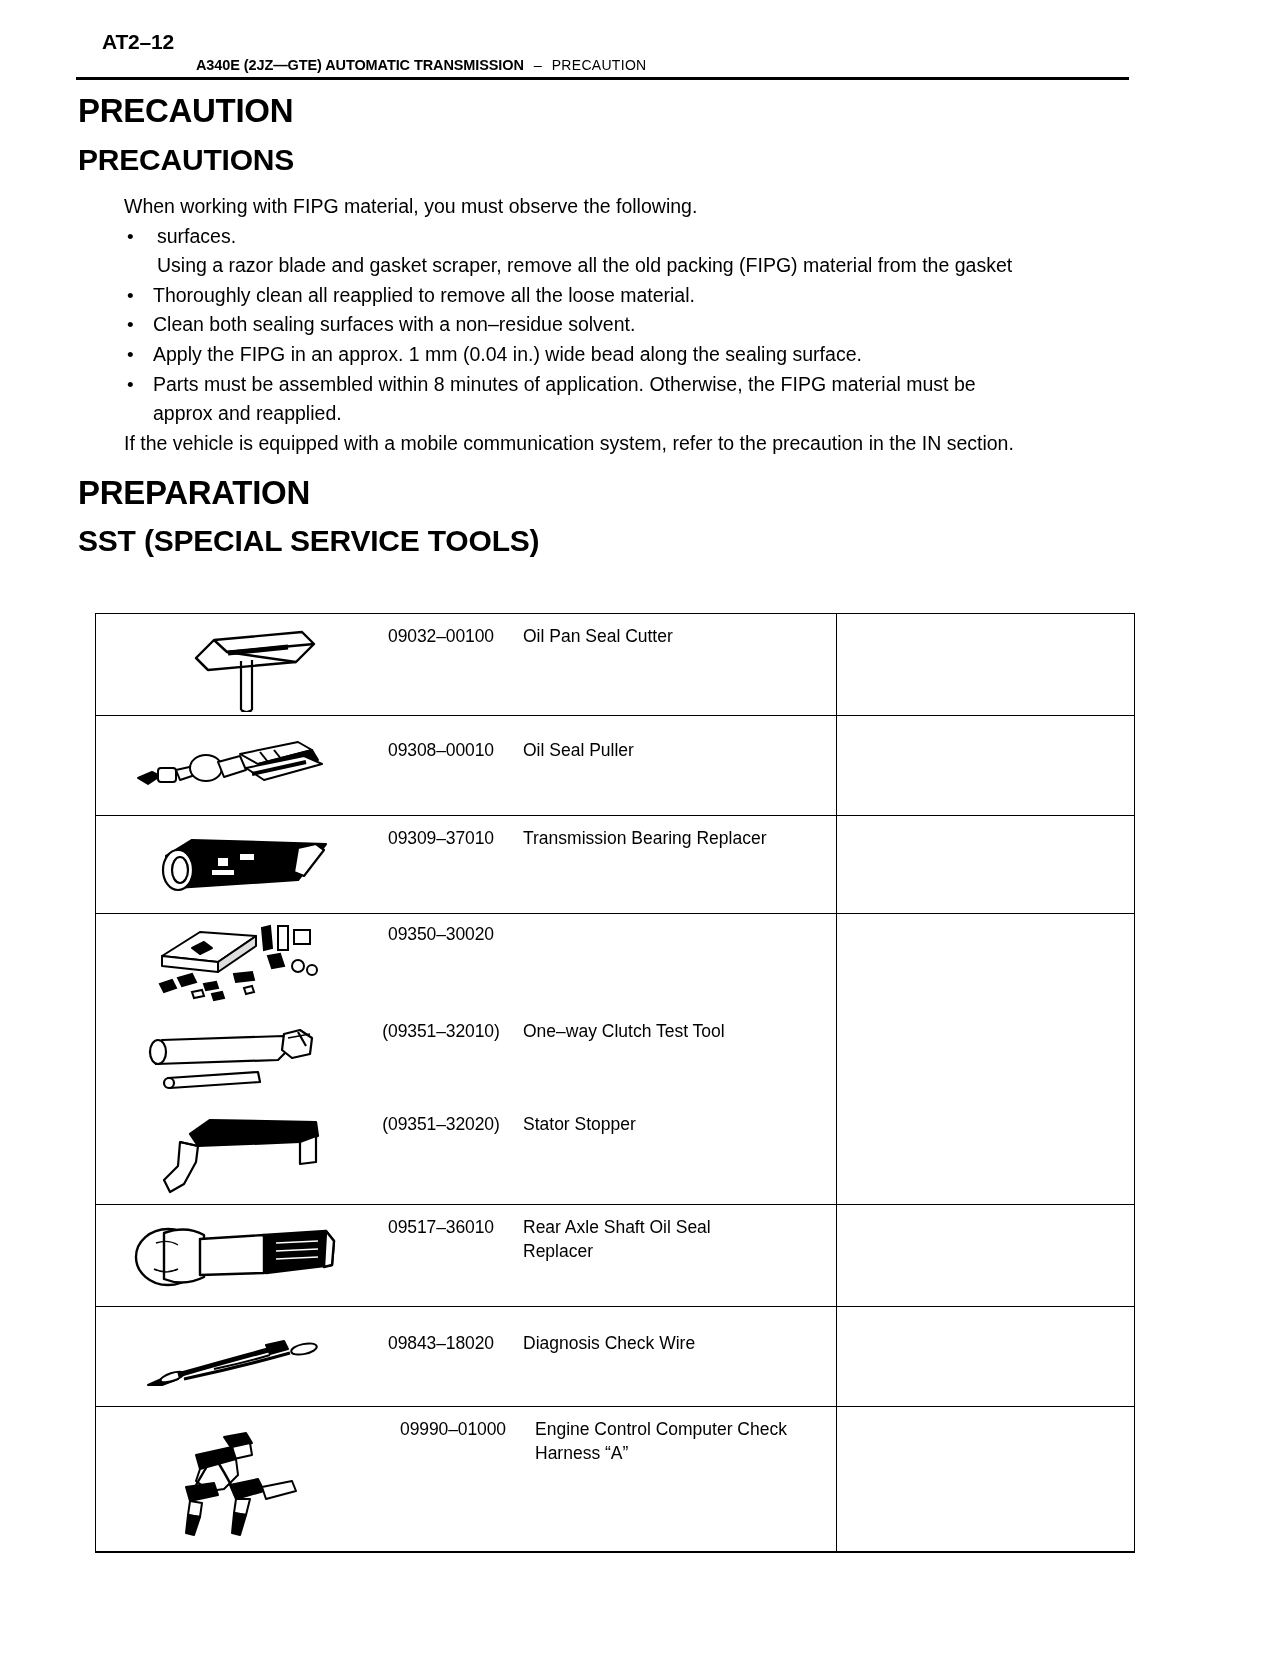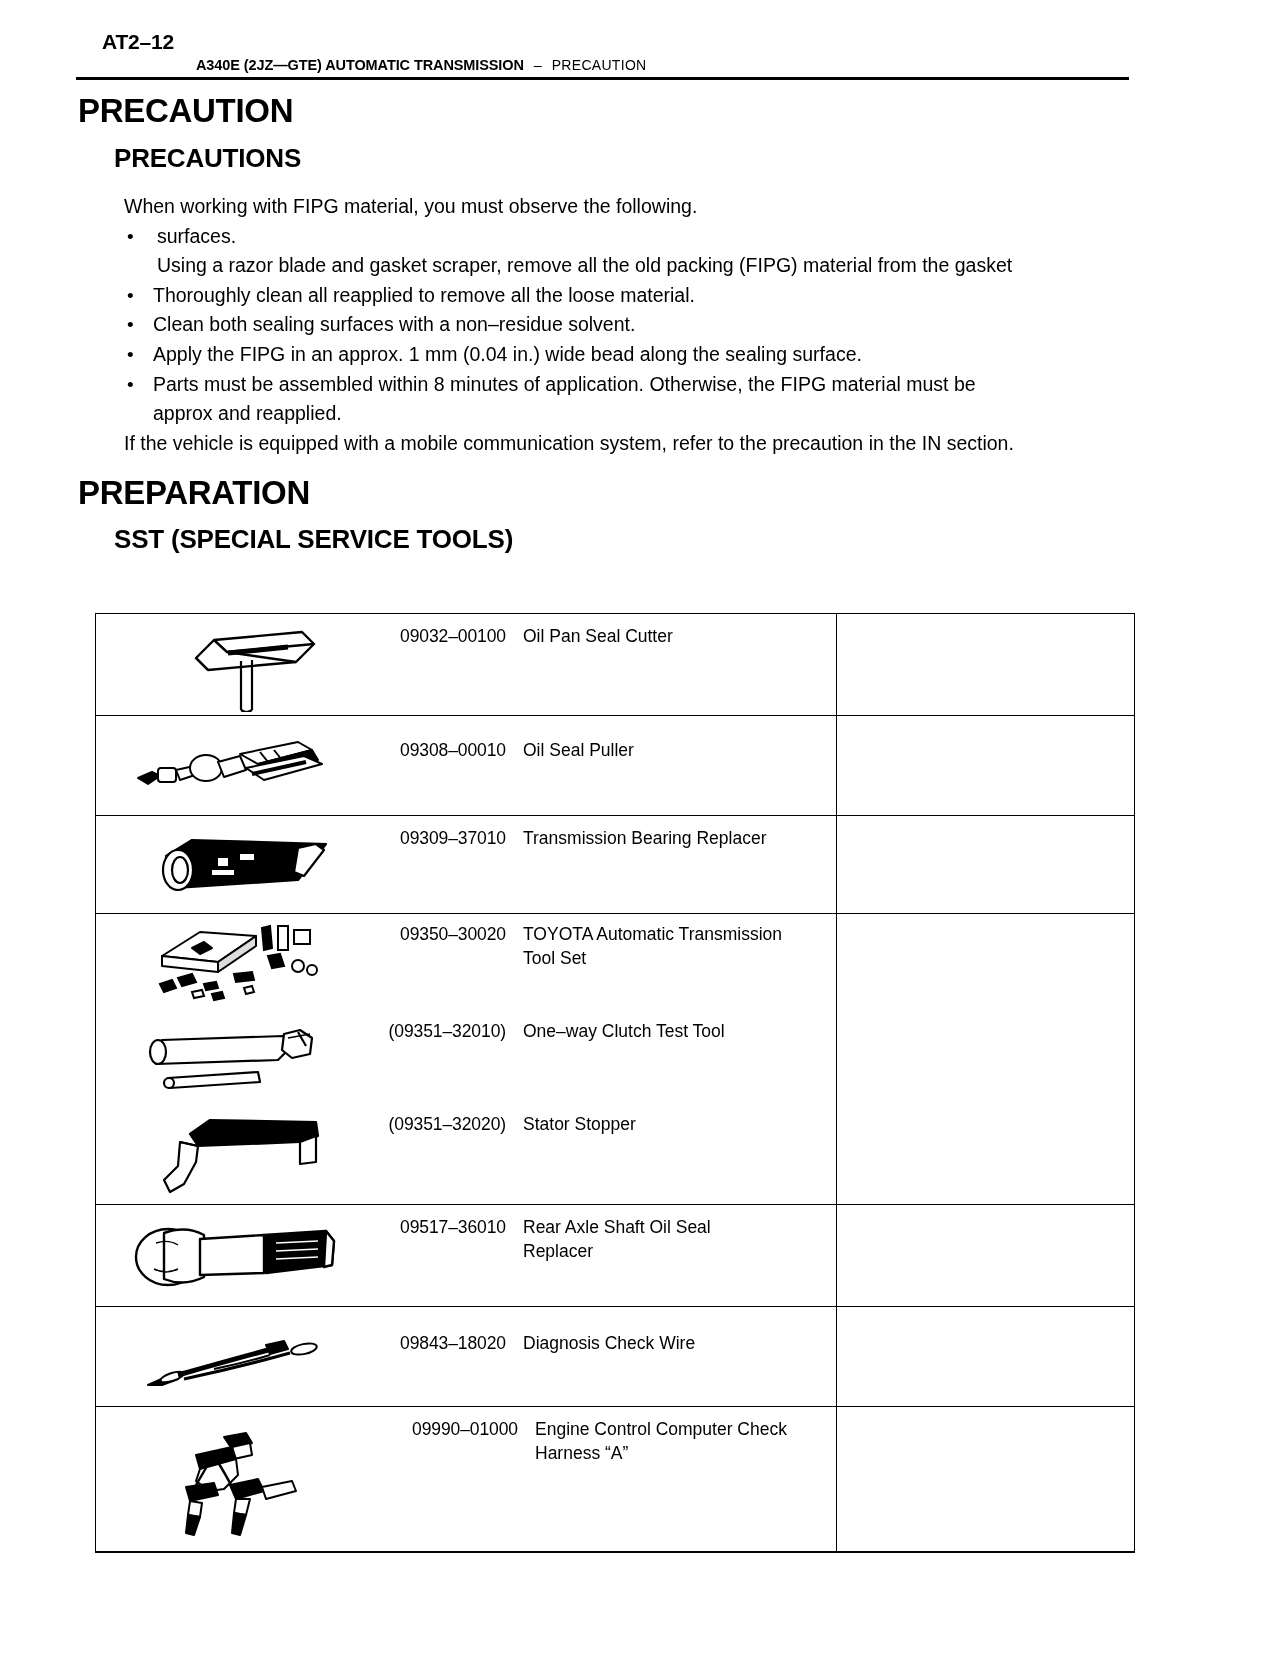--- a/index.html
+++ b/index.html
@@ -63,24 +63,23 @@
   .h1 {
     position: absolute;
     left: 78px;
     font-size: 33px;
     font-weight: bold;
     letter-spacing: -0.3px;
   }
   .h2 {
     position: absolute;
     left: 78px;
-    font-size: 26px;
+    font-size: 30px;
     font-weight: bold;
     letter-spacing: -0.2px;
-    margin-left: 36px;
   }
   #precaution-h1 { top: 92px; }
   #precautions-h2 { top: 143px; }
   #preparation-h1 { top: 474px; }
   #sst-h2 { top: 524px; }
 
   
   .body-block {
     position: absolute;
     left: 124px;
@@ -147,21 +146,21 @@
   }
   .entry-line {
     position: absolute;
     display: flex;
     white-space: nowrap;
     font-size: 17.5px;
     line-height: 24px;
   }
   .entry-code {
     width: 130px;
-    text-align: right;
+    text-align: center;
     letter-spacing: -0.1px;
   }
   .entry-code.paren { width: 130px; }
   .entry-name {
     margin-left: 17px;
     max-width: 330px;
     white-space: normal;
   }
   .entry-name .line2 { display: block; }
 
@@ -366,24 +365,20 @@
             <path d="M150 30 L150 52 L166 50 L166 24 Z"></path>
             <path d="M48 34 L46 50 L34 72 L20 80 L14 68 L28 54 L30 30 Z"></path>
             <path d="M60 28 L150 24" stroke-width="4" fill="none"></path>
             <path d="M30 30 L48 34" fill="none"></path>
           </g>
         </svg>
       </div>
       <div class="sst-entry">
         <div class="entry-line" style="left:280px; top:8px;">
           <span class="entry-code">09350–30020</span>
-          <span class="entry-name">
-            <span>TOYOTA Automatic Transmission</span>
-            <span class="line2">Tool Set</span>
-          </span>
         </div>
         <div class="entry-line" style="left:280px; top:105px;">
           <span class="entry-code paren">(09351–32010)</span>
           <span class="entry-name">
             <span>One–way Clutch Test Tool</span>
           </span>
         </div>
         <div class="entry-line" style="left:280px; top:198px;">
           <span class="entry-code paren">(09351–32020)</span>
           <span class="entry-name">

